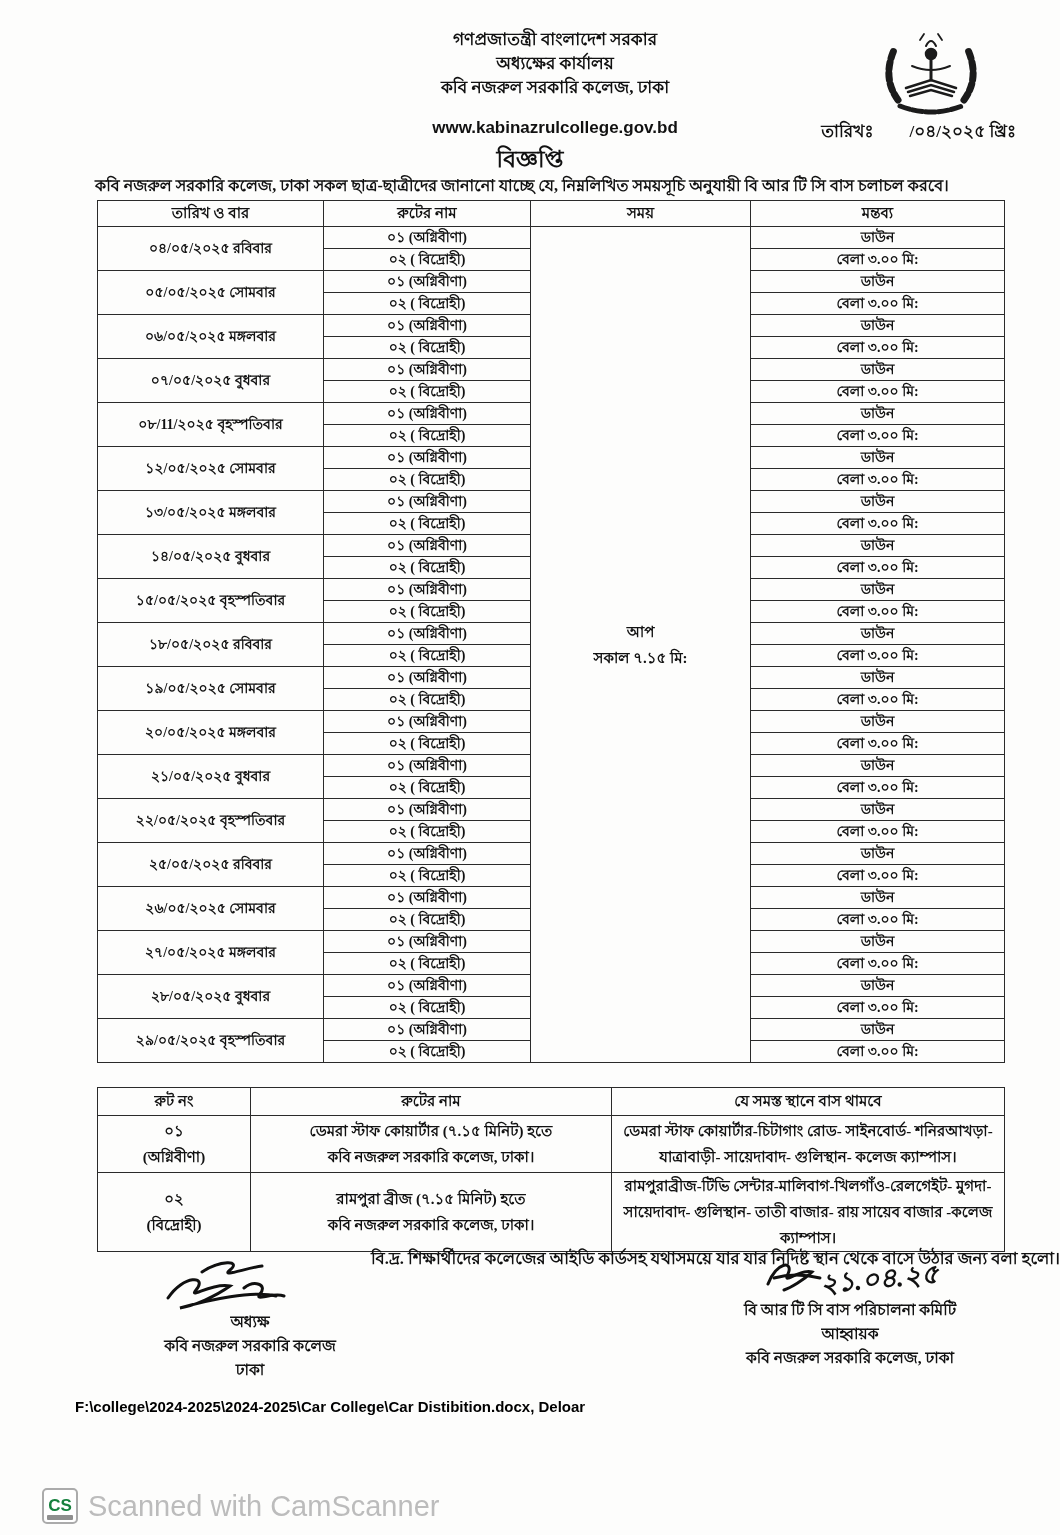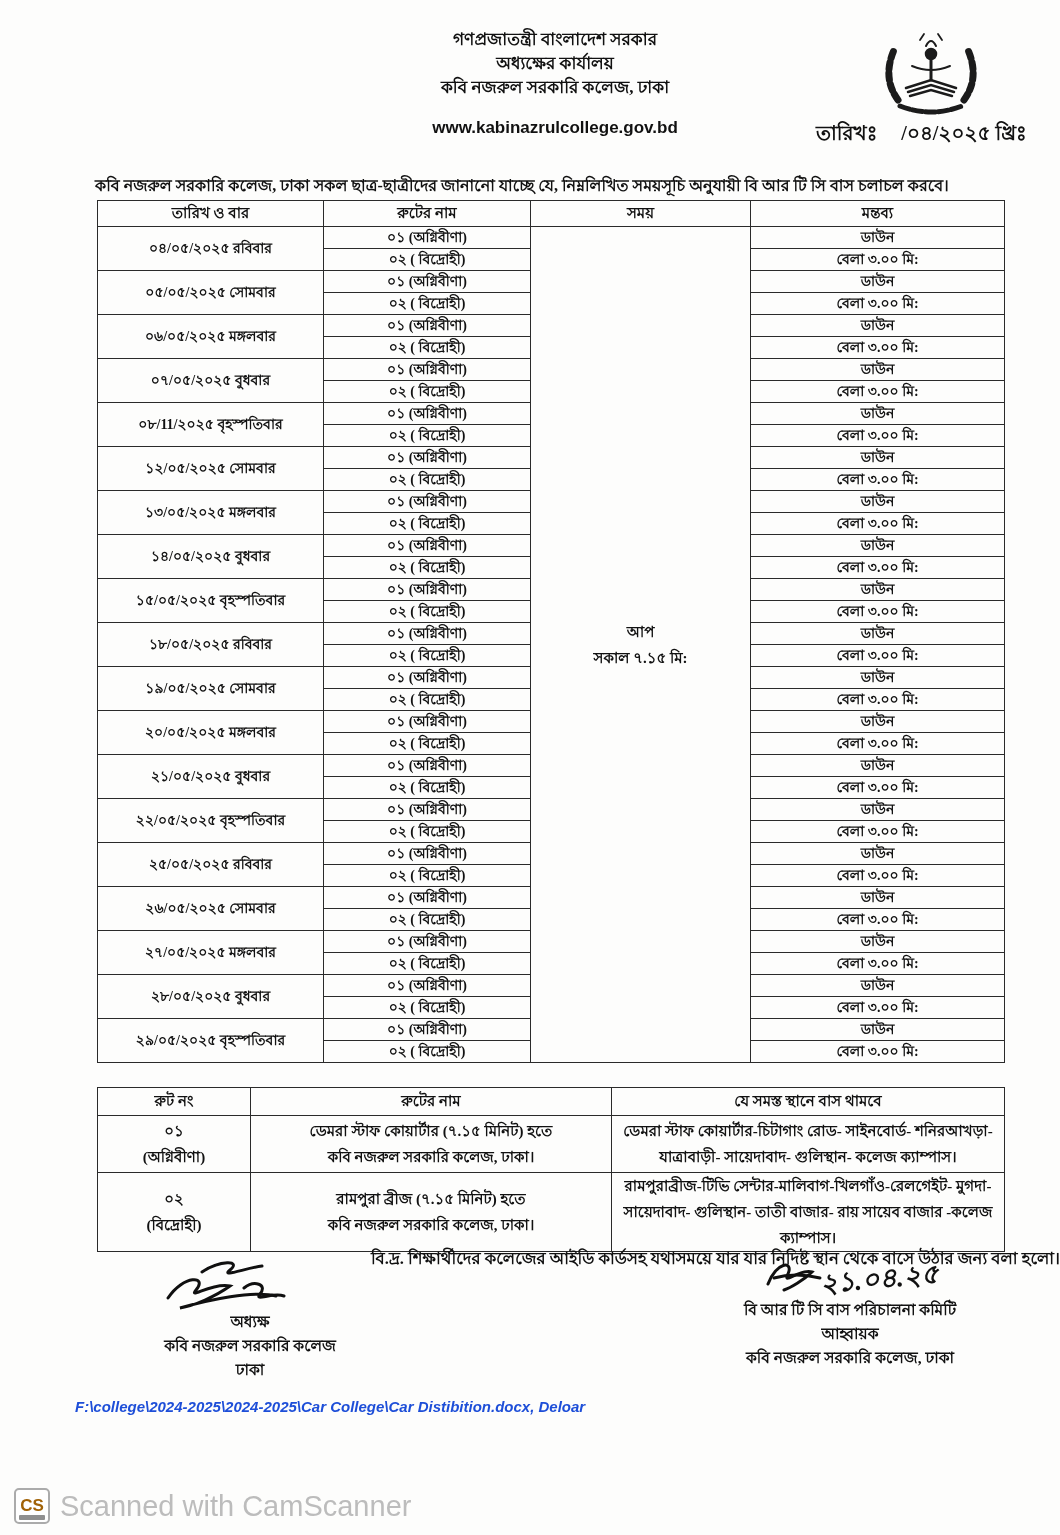--- a/index.html
+++ b/index.html
@@ -11,21 +11,21 @@
     position:relative;
     overflow:hidden;
   }
   .page{position:absolute;inset:0;background:#fdfdfc;}
 
   
   .hdr-center{position:absolute;top:28px;left:300px;width:510px;text-align:center;}
   .hdr-line{font-weight:bold;font-size:17px;line-height:24px;white-space:nowrap;}
   .hdr-website{font-family:"Liberation Sans","DejaVu Sans",sans-serif;font-weight:bold;font-size:17px;line-height:24px;margin-top:16px;}
   .logo{position:absolute;top:26px;left:860px;width:142px;height:94px;}
-  .date-line{position:absolute;top:118px;left:816px;width:200px;display:flex;gap:24px;font-weight:bold;font-size:20px;white-space:nowrap;}
+  .date-line{position:absolute;top:118px;left:816px;width:200px;display:flex;gap:36px;font-weight:bold;font-size:17px;white-space:nowrap;justify-content:flex-end;}
 
   
   .title{position:absolute;top:141px;left:0;width:1060px;text-align:center;font-weight:bold;font-size:23px;}
   .intro{position:absolute;top:173px;left:95px;width:912px;font-weight:bold;font-size:16px;white-space:nowrap;}
 
   
   table{border-collapse:collapse;table-layout:fixed;}
   th,td{border:1.6px solid #2a2a2a;padding:0;text-align:center;vertical-align:middle;font-weight:bold;white-space:nowrap;overflow:hidden;}
   .schedule{position:absolute;top:200px;left:97px;width:907px;padding-left:41px;}
   .schedule th{height:25px;font-size:15px;}
@@ -51,24 +51,24 @@
   
   .sig-left{position:absolute;top:1258px;left:130px;width:240px;text-align:center;}
   .sig-left svg{display:block;margin:0 auto;}
   .sig-right{position:absolute;top:1252px;left:700px;width:300px;text-align:center;}
   .sig-label{font-weight:bold;font-size:15.5px;line-height:24px;white-space:nowrap;}
   .hand-date{position:absolute;top:6px;left:120px;font-size:27px;font-weight:bold;font-style:italic;transform:rotate(-5deg);white-space:nowrap;}
   .sig-right-scribble{position:absolute;top:2px;left:60px;}
   .sig-right-labels{margin-top:46px;}
 
   
-  .filepath{position:absolute;top:1398px;left:75px;font-family:"Liberation Sans","DejaVu Sans",sans-serif;font-size:15px;font-weight:bold;color:#1d4ed8;font-style:italic;}
+  .filepath{position:absolute;top:1398px;left:75px;font-family:"Liberation Sans","DejaVu Sans",sans-serif;font-size:15px;font-weight:bold;color:#000000;}
   .camscanner{position:absolute;top:1488px;left:14px;display:flex;align-items:center;gap:10px;}
   .cs-icon{width:36px;height:36px;border:2.5px solid #ababab;border-radius:5px;position:relative;display:flex;align-items:center;justify-content:center;
-    font-family:"Liberation Sans","DejaVu Sans",sans-serif;font-weight:bold;font-size:17px;color:#a16207;box-sizing:border-box;background:#fff;}
+    font-family:"Liberation Sans","DejaVu Sans",sans-serif;font-weight:bold;font-size:17px;color:#15803d;box-sizing:border-box;background:#fff;margin-left:28px;}
   .cs-icon:after{content:"";position:absolute;left:3px;right:3px;bottom:2px;height:5px;background:#8f8f8f;border-radius:1px;}
   .cs-text{font-family:"Liberation Sans","DejaVu Sans",sans-serif;font-size:29px;color:#bcbcbc;}
 </style>
 </head>
 <body>
 
 <div class="page">
 
   <div class="hdr-center">
     <div class="hdr-line">গণপ্রজাতন্ত্রী বাংলাদেশ সরকার</div>
@@ -93,20 +93,21 @@
         <path d="M52,40 Q71,48 90,40" stroke-width="2"></path>
       </g>
     </svg>
   </div>
 
   <div class="date-line">
     <span>তারিখঃ</span>
     <span>/০৪/২০২৫ খ্রিঃ</span>
   </div>
 
+  <div class="title">বিজ্ঞপ্তি</div>
   <div class="intro">কবি নজরুল সরকারি কলেজ, ঢাকা সকল ছাত্র-ছাত্রীদের জানানো যাচ্ছে যে, নিম্নলিখিত সময়সূচি অনুযায়ী বি আর টি সি বাস চলাচল করবে।</div>
 
   <table class="schedule">
     <colgroup>
       <col class="col-date">
         <col class="col-route">
         <col class="col-time">
         <col class="col-remark">
     </colgroup>
     <thead>

